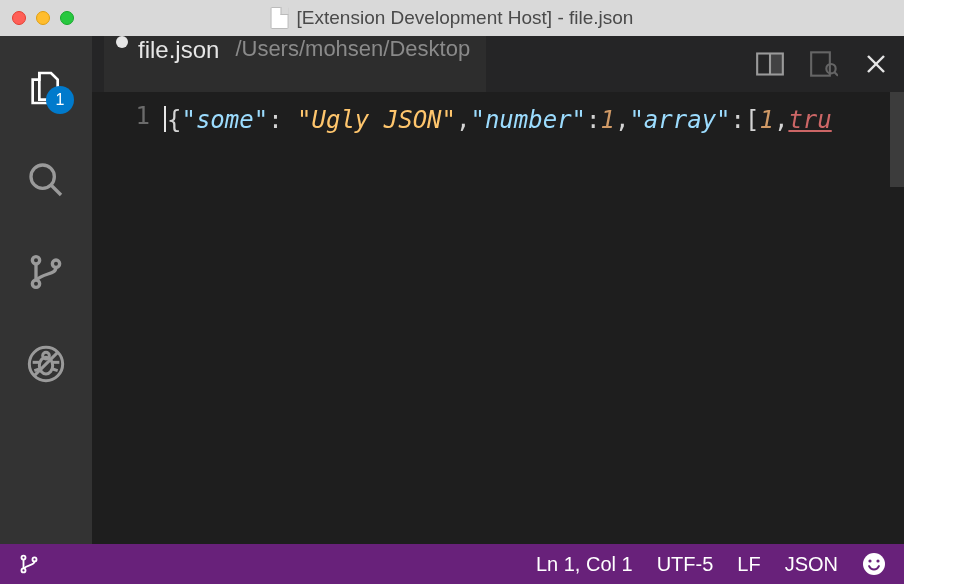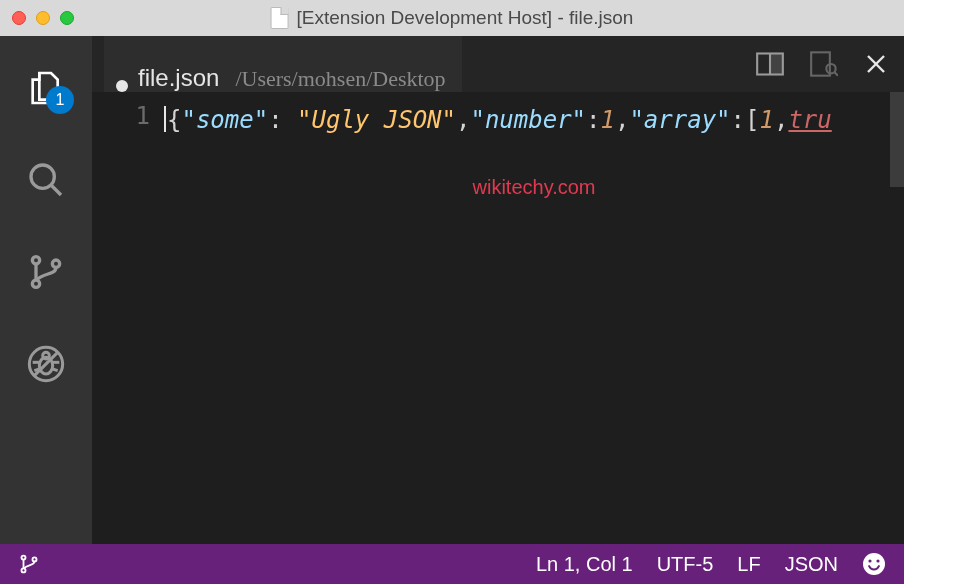--- a/index.html
+++ b/index.html
@@ -14,24 +14,24 @@
 .title-center { position: absolute; left: 50%; transform: translateX(-50%); display: flex; align-items: center; gap: 8px; color: #4a4a4a; font-size: 19px; font-weight: 400; }
 .file-glyph { width: 18px; height: 22px; background: #fff; border: 1px solid #bbb; border-radius: 1px; position: relative; }
 .file-glyph::after { content: ""; position: absolute; top: -1px; right: -1px; width: 7px; height: 7px; background: #d9d9d9; border-left: 1px solid #bbb; border-bottom: 1px solid #bbb; }
 .body { flex: 1; display: flex; min-height: 0; }
 .activitybar { width: 92px; background: #333333; display: flex; flex-direction: column; align-items: center; padding-top: 28px; gap: 44px; }
 .act-item { width: 48px; height: 48px; display: flex; align-items: center; justify-content: center; color: #9a9a9a; position: relative; }
 .act-item.active { color: #ffffff; }
 .badge { position: absolute; bottom: -2px; right: -4px; background: #007acc; color: #fff; border-radius: 50%; width: 28px; height: 28px; display: flex; align-items: center; justify-content: center; font-size: 16px; font-weight: 500; }
 .main { flex: 1; display: flex; flex-direction: column; background: #1e1e1e; min-width: 0; }
 .tabbar { height: 56px; background: #252526; display: flex; align-items: center; padding: 0 16px 0 12px; color: #cccccc; }
-.tab { display: flex; align-items: flex-end; gap: 10px; background: #2d2d2d; height: 56px; padding: 0 16px 0 12px; }
+.tab { display: flex; align-items: flex-start; gap: 10px; background: #2d2d2d; height: 56px; padding: 0 16px 0 12px; }
 .dirty-dot { width: 12px; height: 12px; border-radius: 50%; background: #e6e6e6; }
 .tab-name { color: #e6e6e6; font-size: 24px; }
-.tab-path { color: #8a8a8a; font-size: 22px; margin-left: 6px; font-family: Liberation Serif, serif; }
+.tab-path { color: #8a8a8a; font-size: 22px; margin-left: 6px; }
 .tabbar .spacer { flex: 1; }
 .tab-actions { display: flex; gap: 26px; align-items: center; color: #9a9a9a; }
 .editor { flex: 1; display: flex; position: relative; overflow: hidden; background: #1e1e1e; }
 .gutter { width: 72px; text-align: right; padding-right: 14px; padding-top: 10px; color: #6b6b6b; font-family: Menlo, Consolas, monospace; font-size: 24px; }
 .code { flex: 1; padding-top: 10px; font-family: Menlo, Consolas, monospace; font-size: 24px; white-space: pre; overflow: hidden; position: relative; }
 .cursor { display: inline-block; width: 2px; height: 26px; background: #e6e6e6; transform: translateY(4px); margin-right: 1px; }
 .tok-p { color: #d4d4d4; }
 .tok-k { color: #9cdcfe; font-style: italic; }
 .tok-s { color: #ffc66d; font-style: italic; }
 .tok-n { color: #d19a66; font-style: italic; }
@@ -131,21 +131,20 @@
             </svg>
           </div>
         </div>
       </div>
 
       <div class="editor">
         <div class="gutter">
           <div>1</div>
         </div>
         <div class="code"><span class="cursor"></span><span class="tok-p">{</span><span class="tok-k">"some"</span><span class="tok-p">: </span><span class="tok-s">"Ugly JSON"</span><span class="tok-p">,</span><span class="tok-k">"number"</span><span class="tok-p">:</span><span class="tok-n">1</span><span class="tok-p">,</span><span class="tok-k">"array"</span><span class="tok-p">:[</span><span class="tok-n">1</span><span class="tok-p">,</span><span class="tok-b">tru</span>
-          <div class="watermark">wikitechy.com</div>
           <div class="scroll-thumb"></div>
         </div>
       </div>
 
     </div>
   </div>
 
   <div class="statusbar">
     <div class="status-item" style="padding-left:0">
       <svg width="22" height="22" viewBox="0 0 24 24" fill="none" stroke="currentColor" stroke-width="2">

